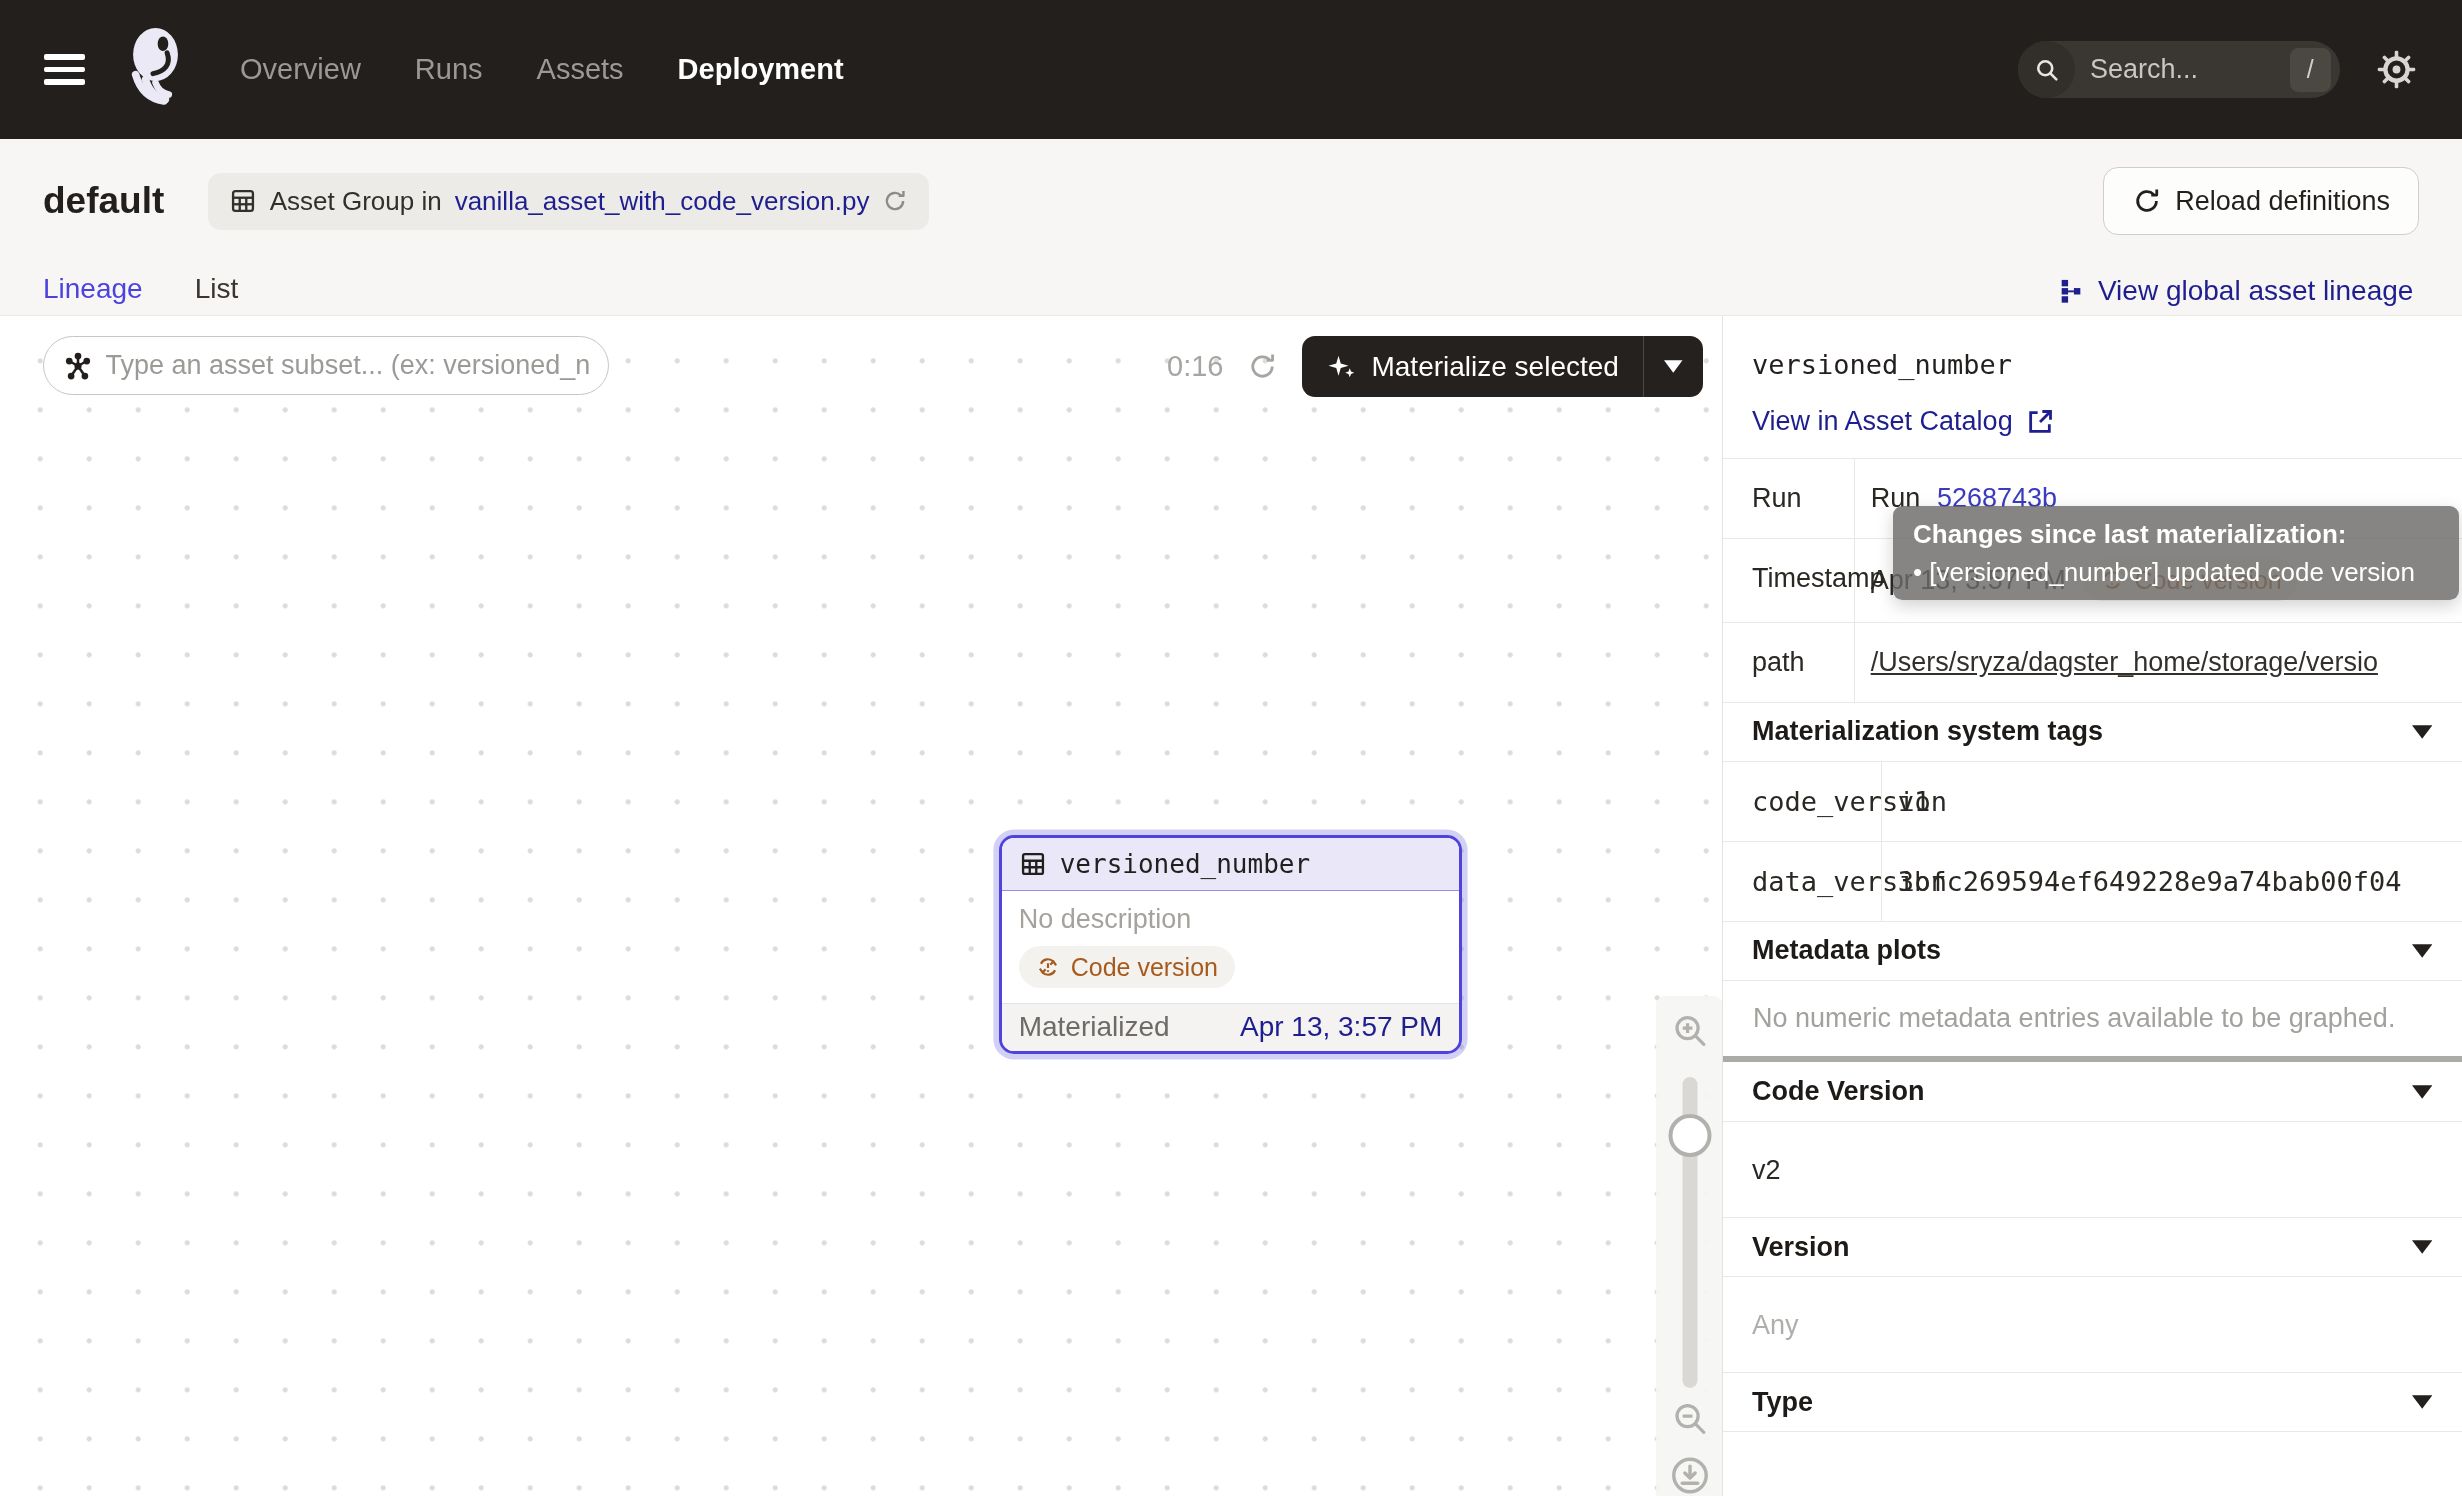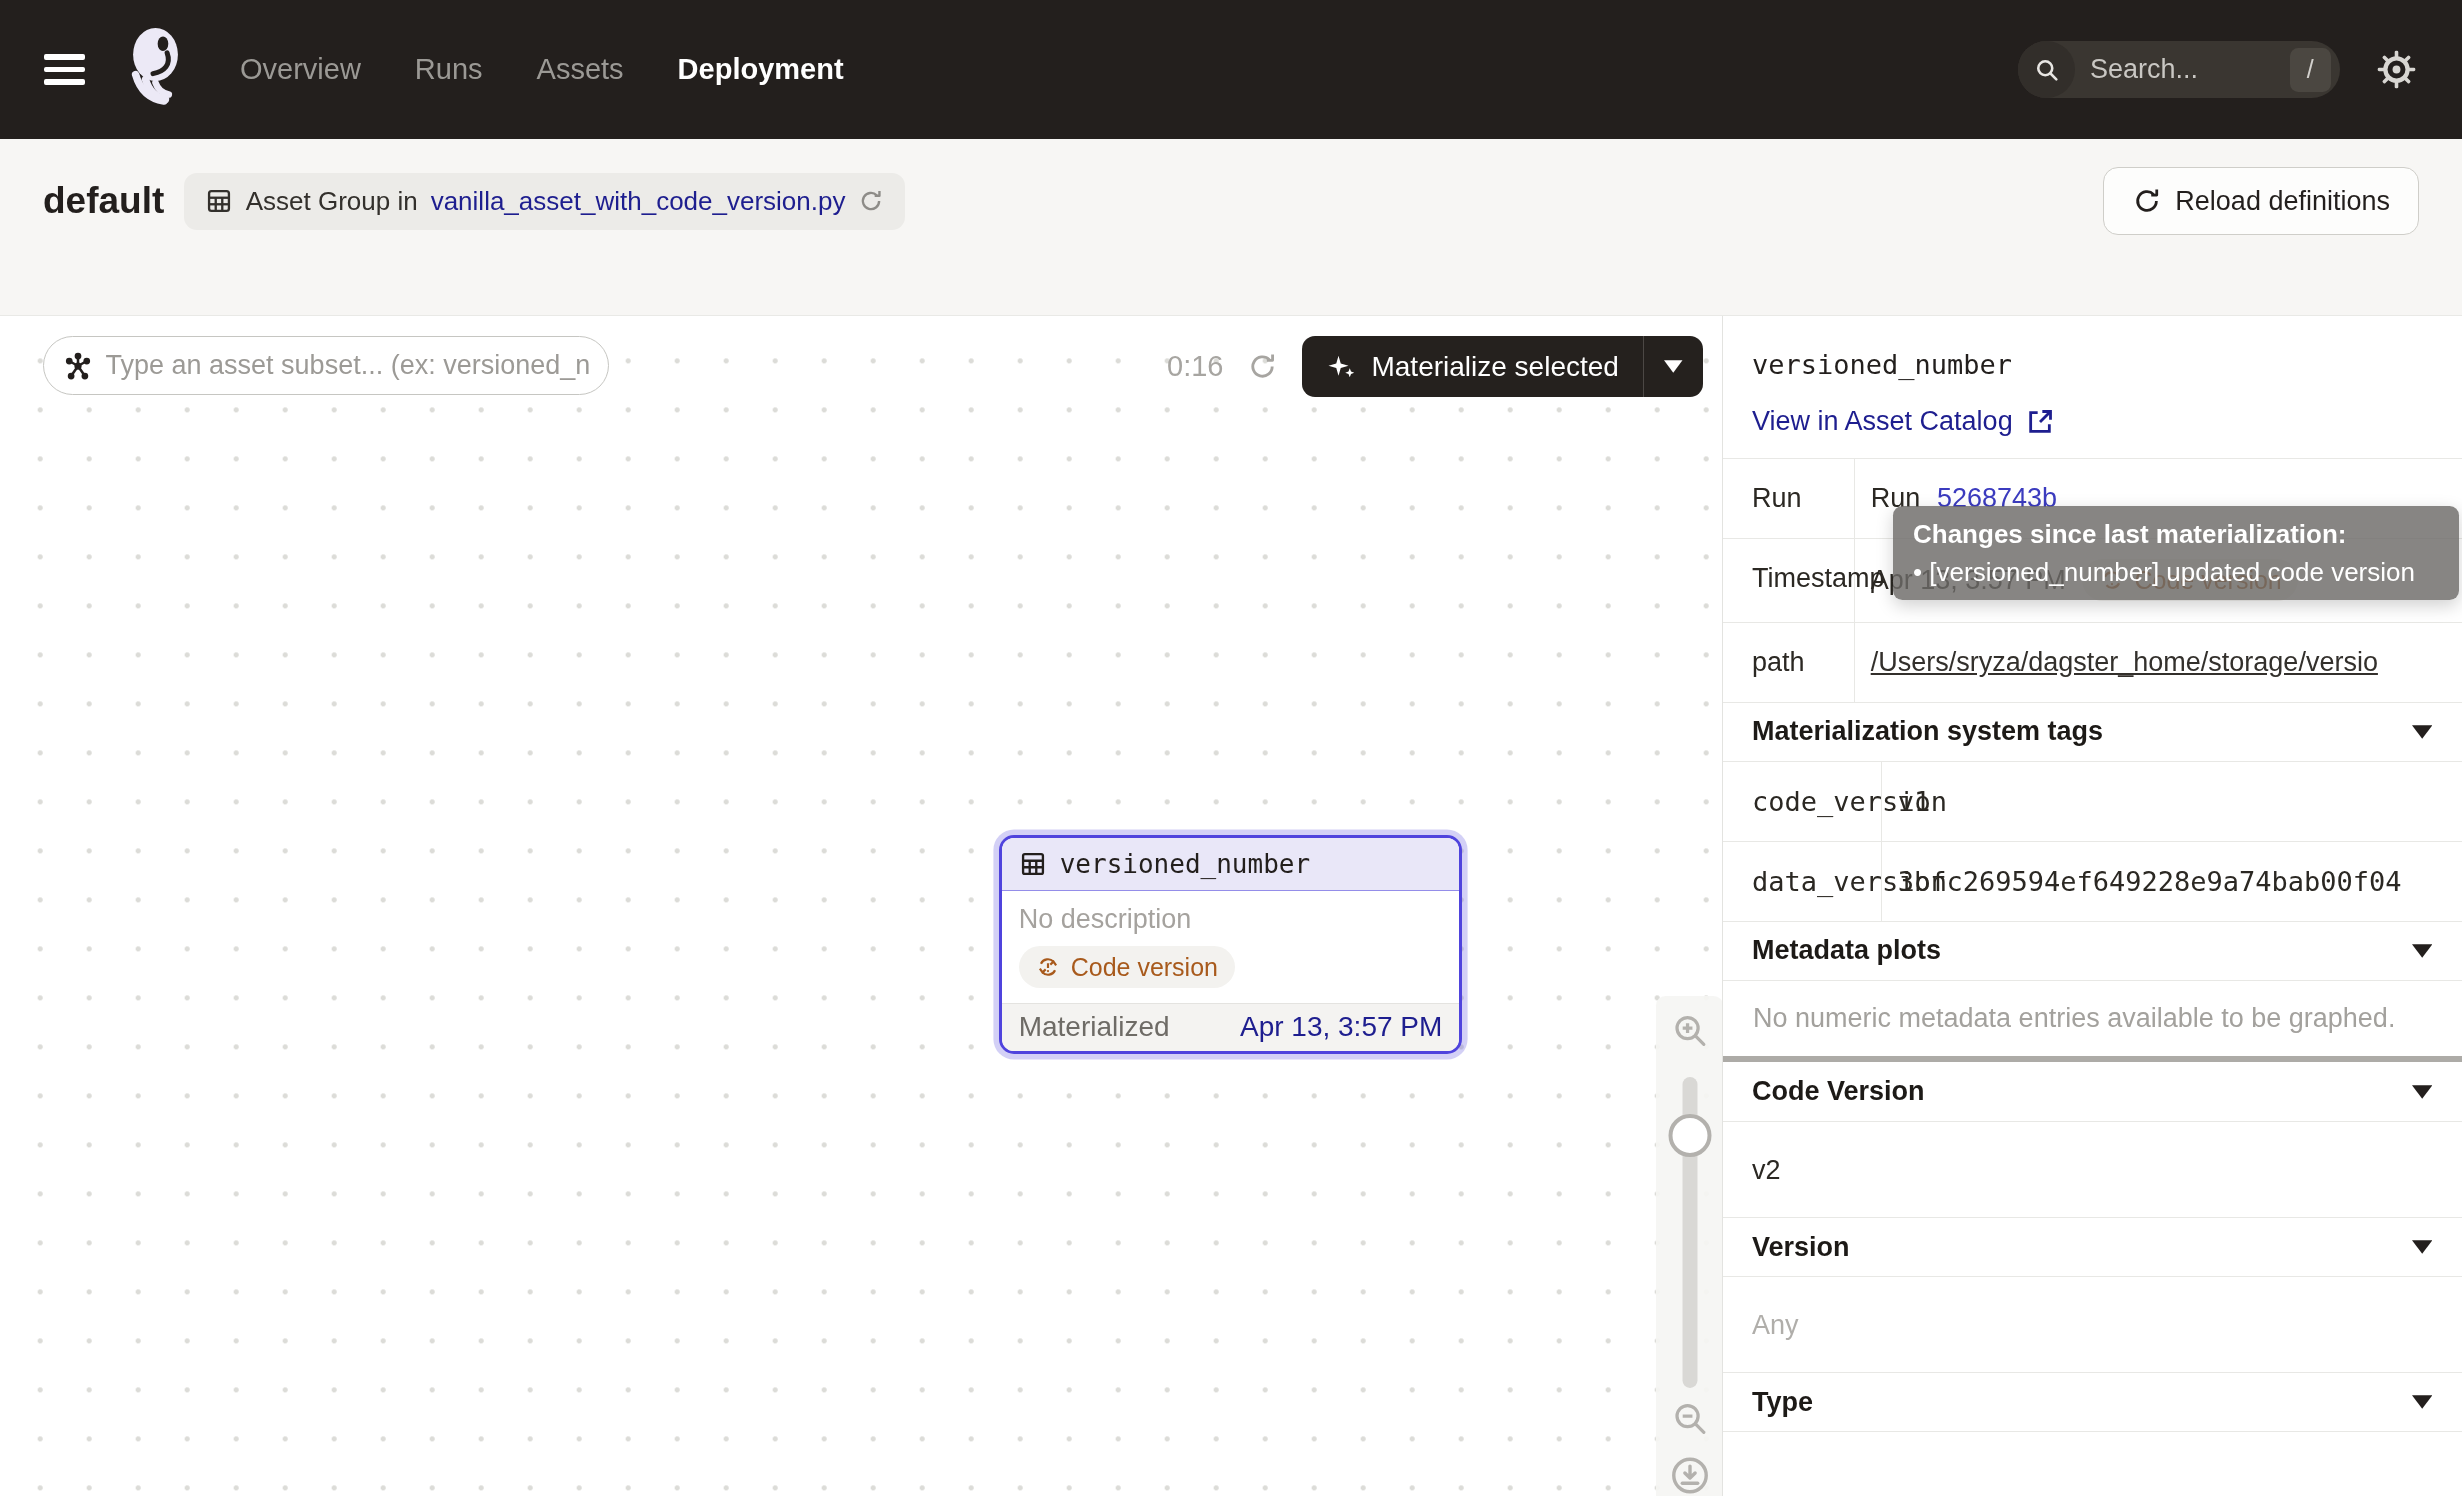--- a/index.html
+++ b/index.html
@@ -19,21 +19,21 @@
   .topnav .spacer { flex:1; }
   .search-pill { display:flex; align-items:center; width:322px; height:57px; background:#3A3631; border-radius:29px; padding-right:9.3px; }
   .search-ic { width:57px; height:57px; border-radius:50%; background:#322E2A; display:flex; align-items:center; justify-content:center; color:#E8E6E3; flex:none; }
   .search-pill input { flex:1; min-width:0; background:transparent; border:none; outline:none; color:#E8E6E3; font-size:27px; padding-left:15px; font-family:"Liberation Sans",sans-serif; }
   .search-pill input::placeholder { color:#C9C7C3; }
   .kbd { width:41px; height:44px; background:#4B4741; border-radius:8.3px; color:#D3D1CD; font-size:25px; display:flex; align-items:center; justify-content:center; flex:none; }
   .gear-btn { background:none; border:none; color:#D8D6D2; margin-left:35px; cursor:pointer; }
 
   
   .page-header { height:176px; background:#F7F6F4; padding:28px 43px 0; }
-  .ph-row1 { display:flex; align-items:center; gap:20px; }
+  .ph-row1 { display:flex; align-items:center; gap:44px; }
   .ph-title { font-size:37px; font-weight:700; color:#231F1D; }
   .group-pill { display:flex; align-items:center; gap:13px; background:#ECEBE8; border-radius:13px; padding:13px 20.4px; font-size:26px; color:#33302C; }
   .group-pill .lnk { color:#1E1E8F; cursor:pointer; }
   .icon-btn { background:none; border:none; color:#8E8C88; cursor:pointer; display:flex; align-items:center; }
   .reload-btn { margin-left:auto; display:flex; align-items:center; gap:13px; height:68px; padding:0 28px; background:#FDFDFC; border:1.9px solid #CFCEC9; border-radius:15px; font-size:27px; color:#231F1D; cursor:pointer; }
   .ph-tabs { display:flex; align-items:flex-end; gap:52px; margin-top:31px; position:relative; height:61px; }
   .tab { font-size:28px; padding-bottom:18.5px; cursor:pointer; border-bottom:4.6px solid transparent; }
   .tab.active { color:#4C43DE; border-bottom-color:#4C43DE; }
   .tab.inactive { color:#3A362F; }
   .global-link { position:absolute; right:5.6px; bottom:20.4px; display:flex; align-items:center; gap:13px; color:#1E1E8F; font-size:28px; cursor:pointer; }
@@ -180,20 +180,36 @@
       <button class="reload-btn">
         <span>
           <svg viewBox="0 0 24 24" width="30" height="30" fill="none" stroke="#231F1D" stroke-width="2.2">
               <path d="M19.5 12a7.5 7.5 0 1 1-2.2-5.3"></path>
               <path d="M19.8 2.8v4.4h-4.4" stroke-linejoin="round"></path>
             </svg>
         </span>
         <span>Reload definitions</span>
       </button>
     </div>
+    <div class="ph-tabs">
+      <div class="tab active">Lineage</div>
+      <div class="tab inactive">List</div>
+      <a class="global-link">
+        <span>
+          <svg viewBox="0 0 24 24" width="28" height="28" fill="#1E1E8F">
+              <rect x="4" y="2.5" width="5.5" height="5.5"></rect>
+              <rect x="4" y="9.5" width="5.5" height="5.5"></rect>
+              <rect x="4" y="16.5" width="5.5" height="5.5"></rect>
+              <rect x="14.5" y="9.5" width="5.5" height="5.5"></rect>
+              <rect x="9.5" y="11.5" width="5" height="1.6"></rect>
+            </svg>
+        </span>
+        <span>View global asset lineage</span>
+      </a>
+    </div>
   </section>
 
   <div class="main">
 
     <div class="canvas">
 
       <div class="subset-input">
         <span>
           <svg viewBox="0 0 24 24" width="30" height="30" stroke="#231F1D" stroke-width="2" fill="#231F1D">
             <line x1="12" y1="12" x2="12" y2="4"></line>

